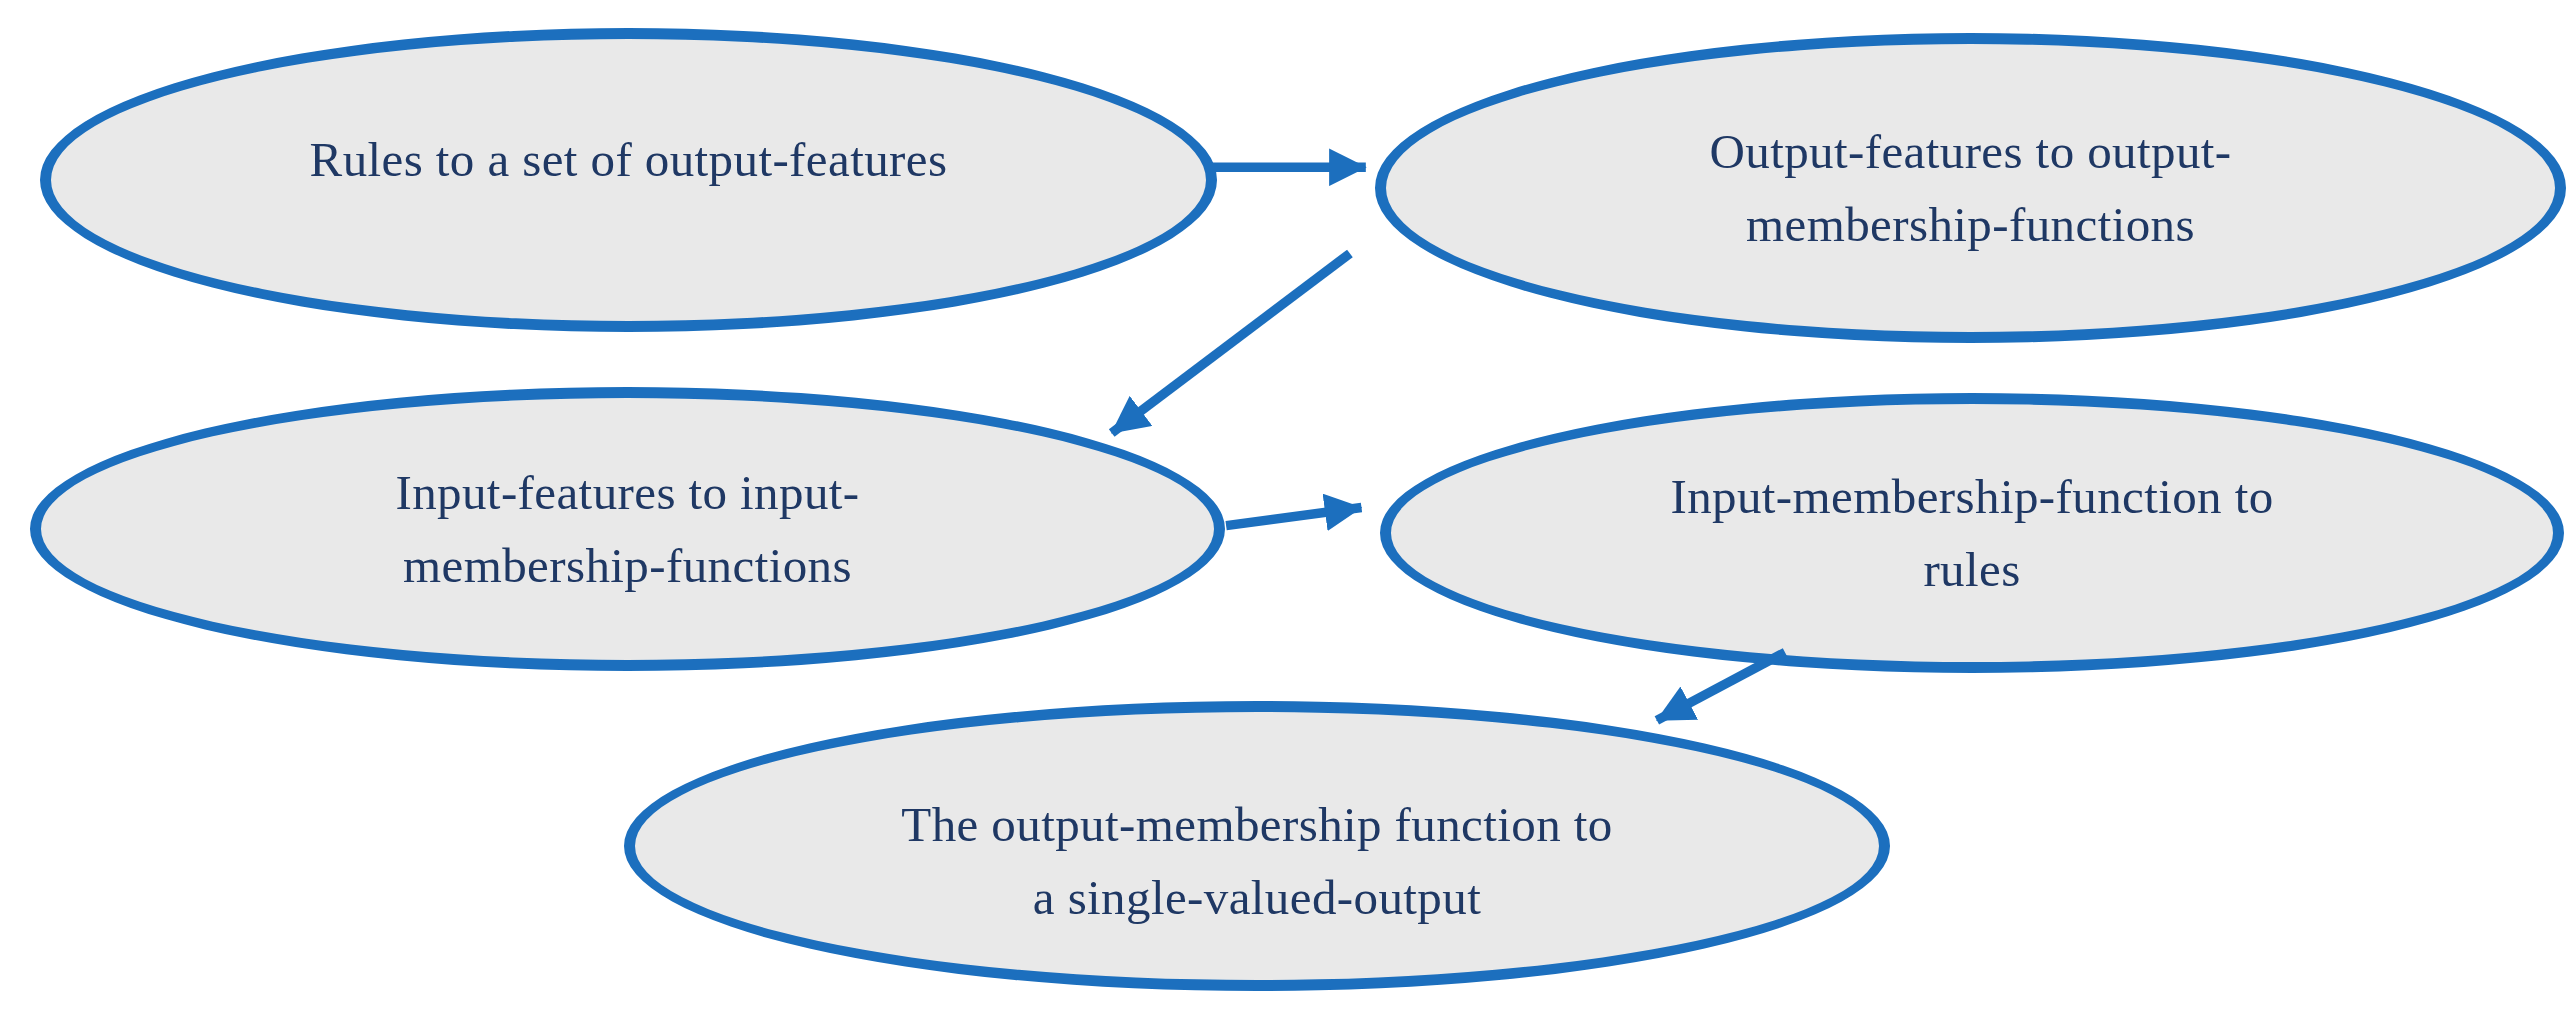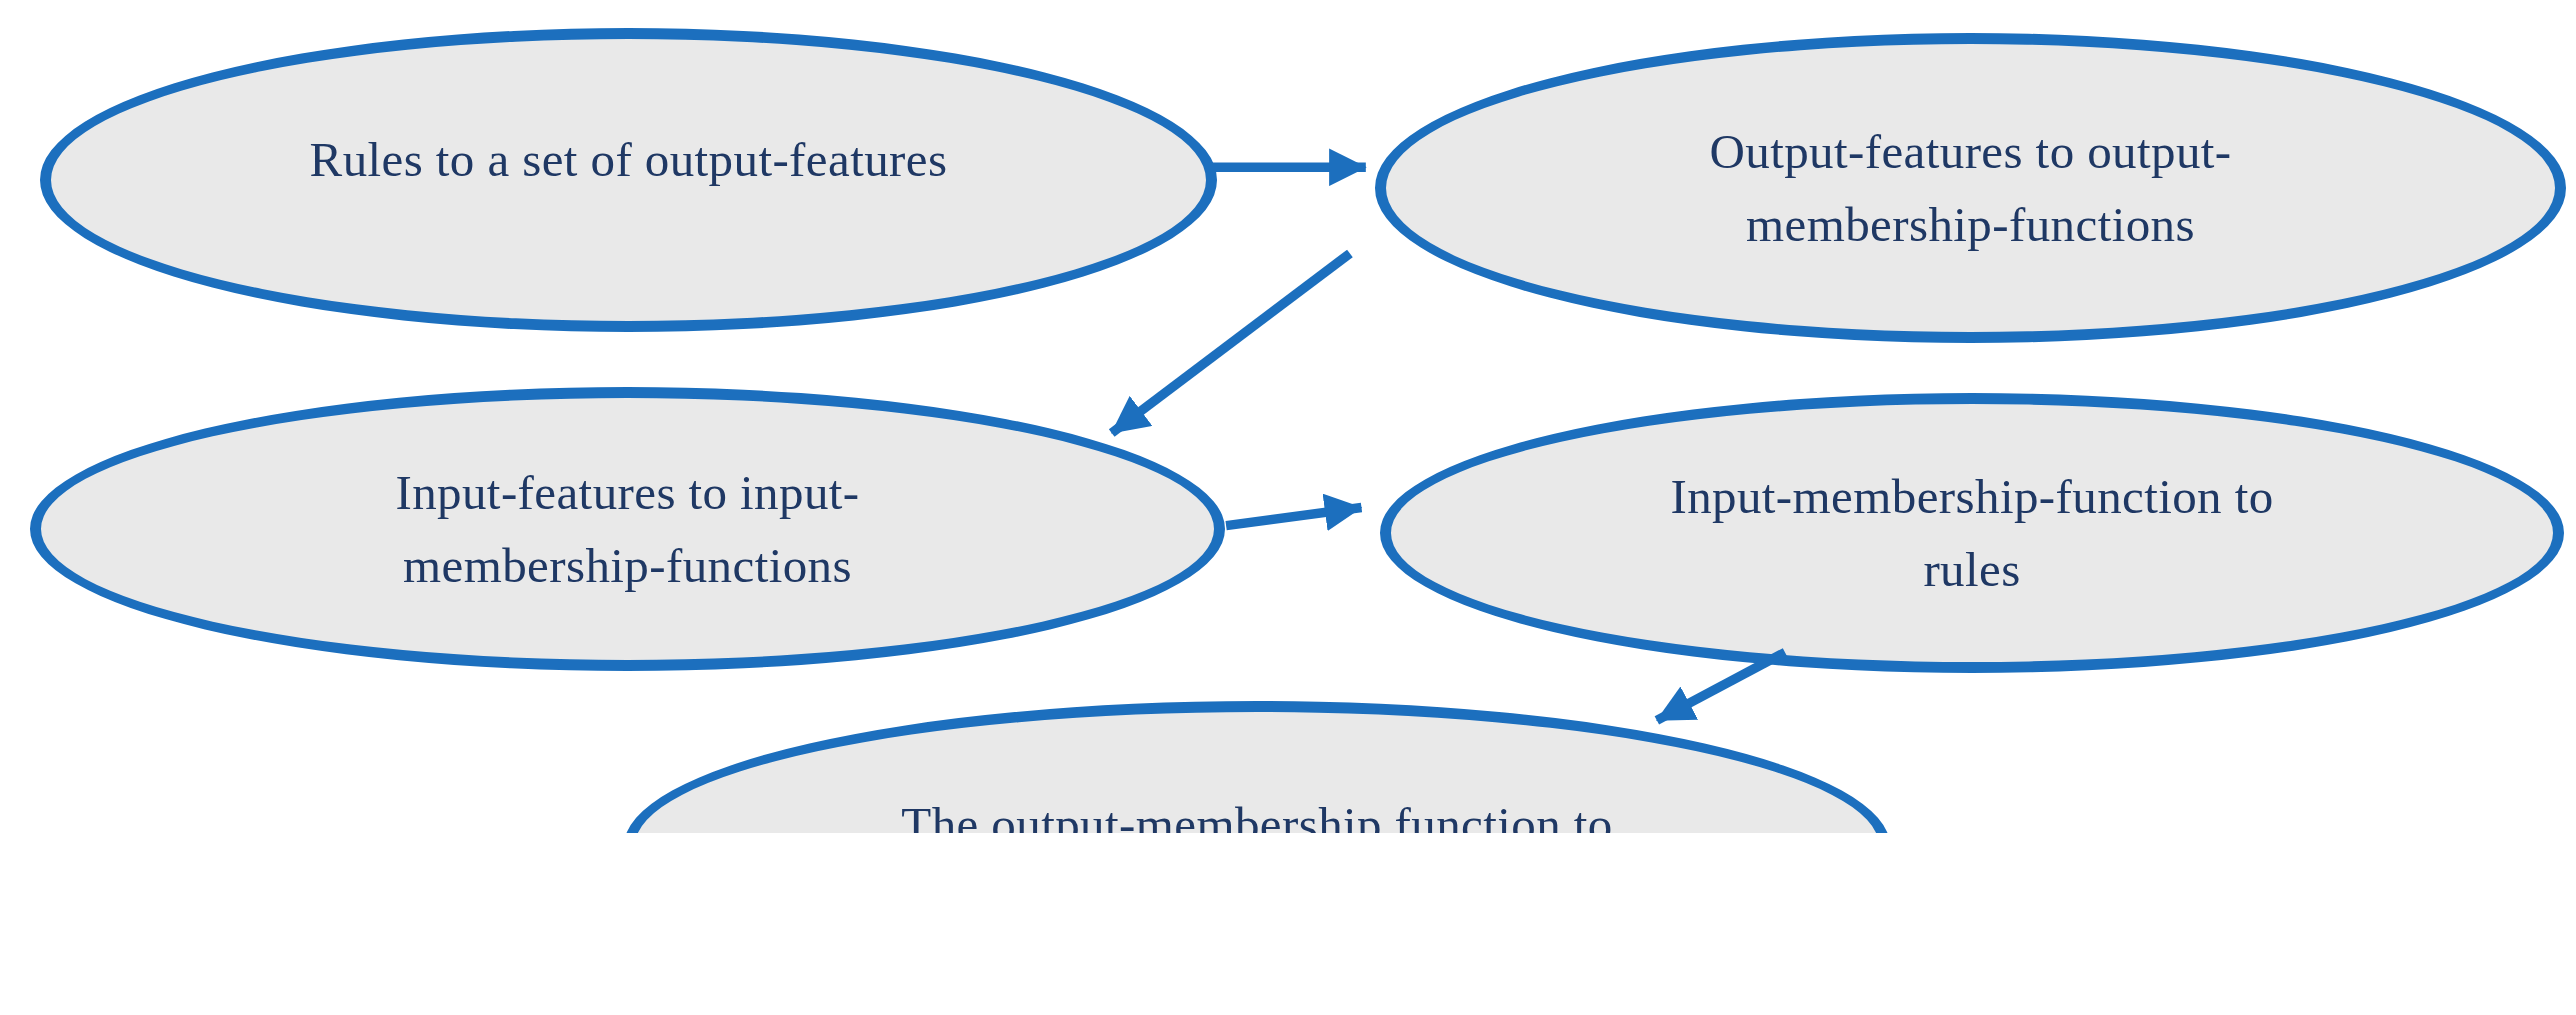--- a/index.html
+++ b/index.html
@@ -3,21 +3,21 @@
 <meta charset="utf-8">
 <style>
   html, body {
     margin: 0;
     padding: 0;
     background: #ffffff;
   }
   .canvas {
     position: relative;
     width: 2576px;
-    height: 833px;
+    height: 1015px;
     background: #ffffff;
     overflow: hidden;
     font-family: "Liberation Serif", "DejaVu Serif", serif;
   }
   .node {
     position: absolute;
     box-sizing: border-box;
     border: 11px solid #1c6fbe;
     background: #e9e9e9;
     border-radius: 50%;

